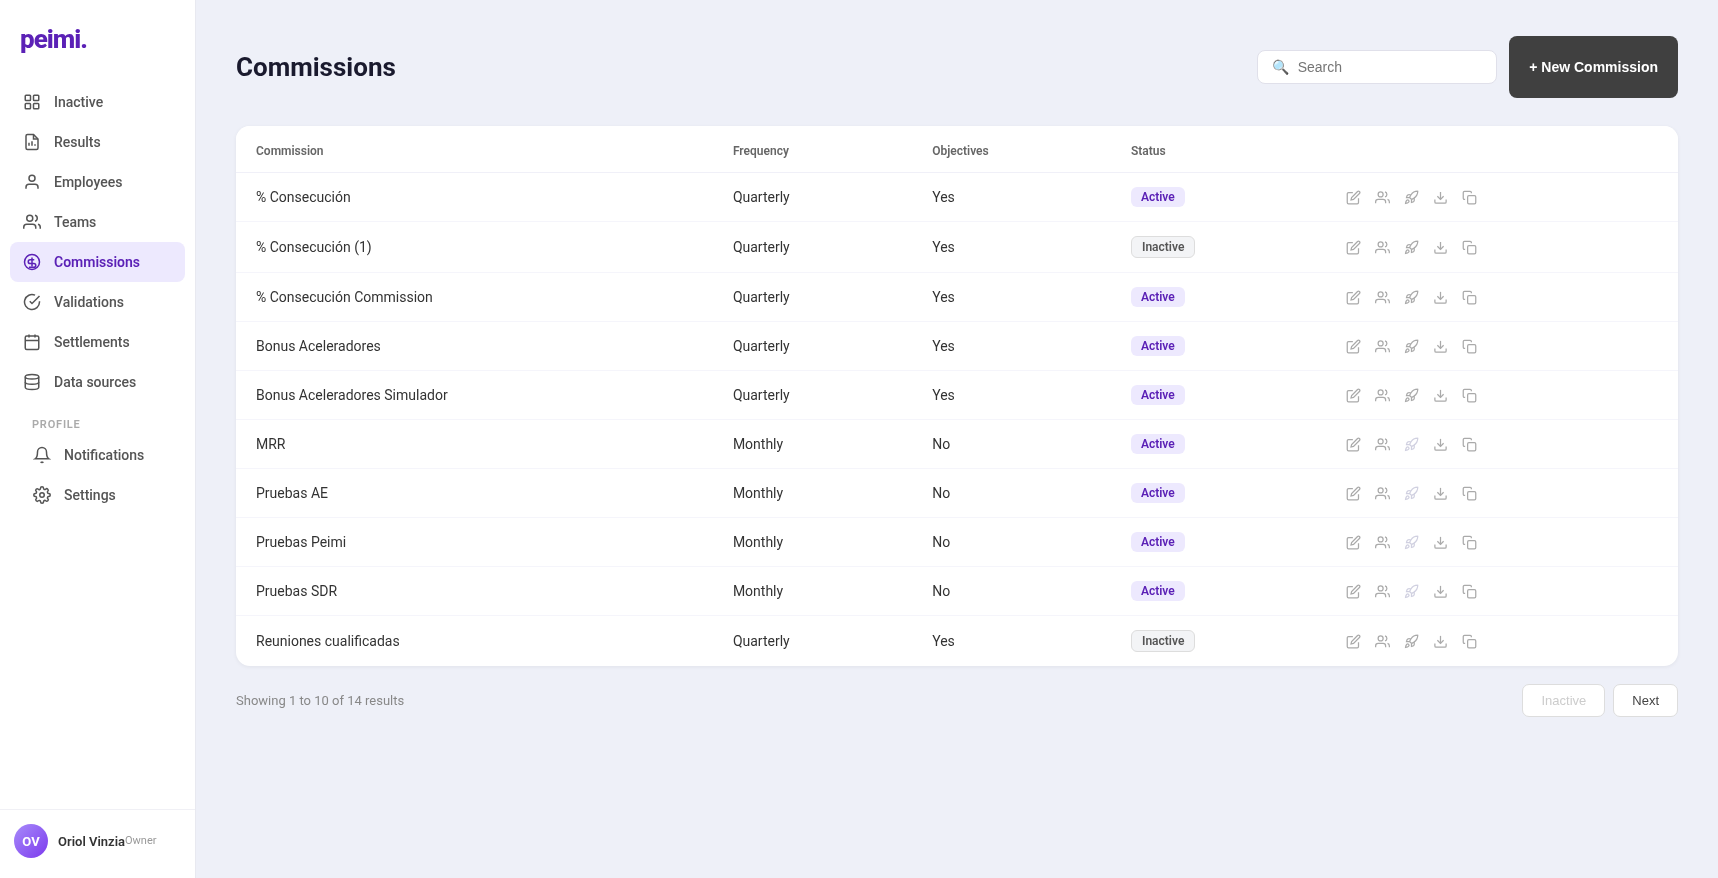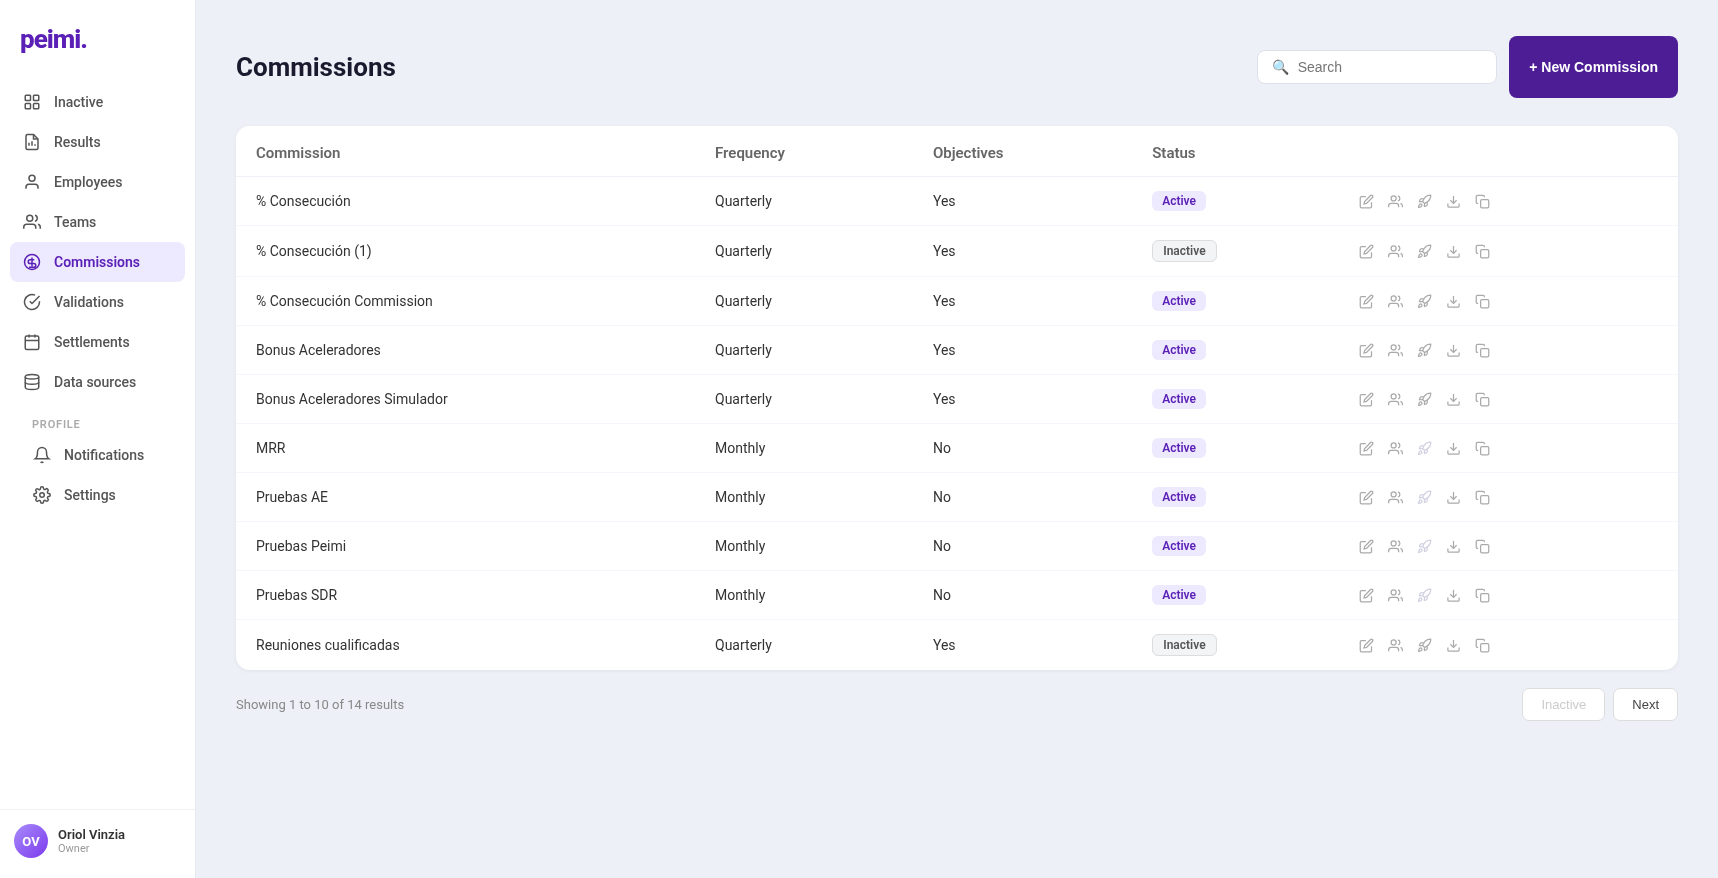--- a/index.html
+++ b/index.html
@@ -89,21 +89,21 @@
       border-radius: 50%;
       background: linear-gradient(135deg, #a78bfa, #7c3aed);
       display: flex;
       align-items: center;
       justify-content: center;
       color: white;
       font-size: 13px;
       font-weight: 700;
       flex-shrink: 0;
     }
-    .footer-info { display: flex; flex-direction: column; }
+    .footer-info { display: flex; }
     .footer-name { font-size: 13px; font-weight: 600; color: #333; }
     .footer-role { font-size: 11px; color: #999; }
 
     
     .main {
       flex: 1;
       display: flex;
       flex-direction: column;
       background: #eef0f8;
       overflow: auto;
@@ -140,21 +140,21 @@
     .search-box input {
       border: none;
       outline: none;
       font-size: 14px;
       color: #555;
       background: transparent;
       width: 100%;
     }
     .search-icon { color: #aaa; font-size: 14px; }
     .new-commission-btn {
-      background: #4c1d95;
+      background: #404040;
       color: white;
       border: none;
       border-radius: 8px;
       padding: 23px 20px;
       font-size: 14px;
       font-weight: 600;
       cursor: pointer;
       display: flex;
       align-items: center;
       gap: 6px;
@@ -171,21 +171,21 @@
     .table-wrapper {
       width: 100%;
       overflow-x: auto;
     }
     table {
       width: 100%;
       border-collapse: collapse;
     }
     thead th {
       text-align: left;
-      font-size: 15px;
+      font-size: 12px;
       font-weight: 600;
       color: #666;
       padding: 18px 20px 14px 20px;
       border-bottom: 1px solid #f0f0f8;
       background: #fff;
     }
     tbody tr {
       border-bottom: 1px solid #f5f5fb;
       transition: background 0.1s;
     }

